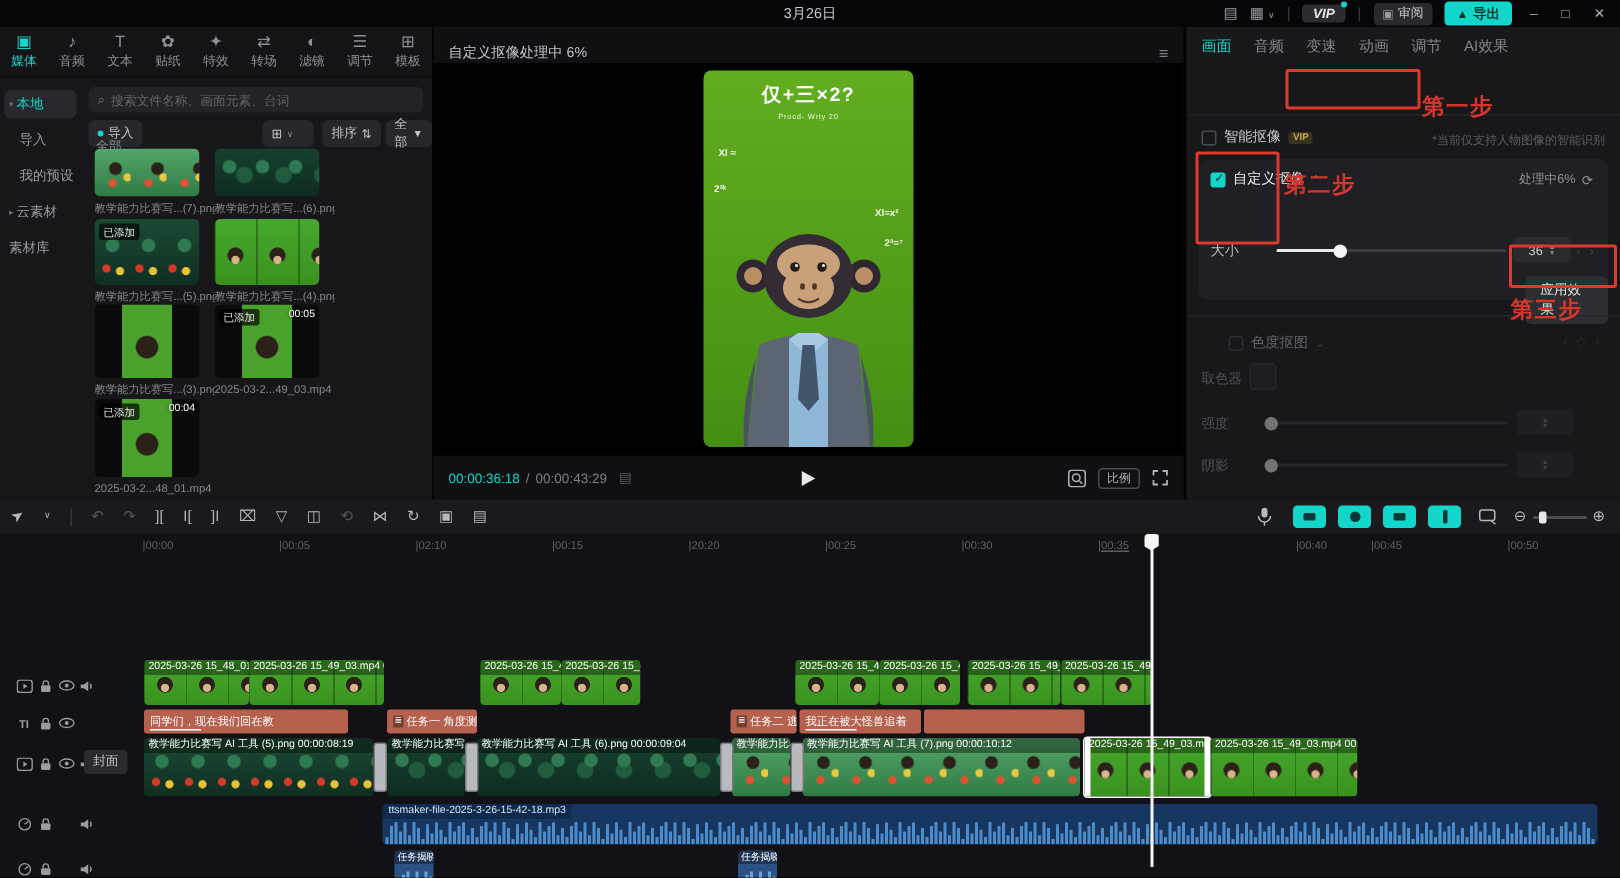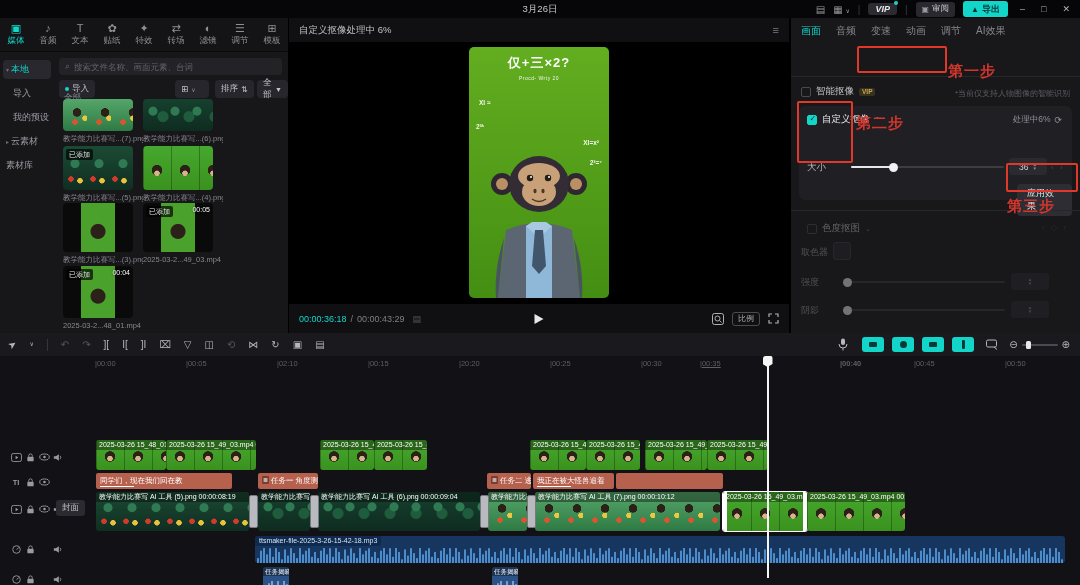--- a/index.html
+++ b/index.html
@@ -46,21 +46,21 @@
 .badge{position:absolute;left:3px;top:3px;background:rgba(0,0,0,.68);color:#e6e6e8;font-size:7px;padding:0.5px 3px;border-radius:2px}
 .dur{position:absolute;right:3px;top:3px;color:#fff;font-size:7px;text-shadow:0 0 2px #000}
 
 .st-street{background:radial-gradient(circle at 12px 72%,#e0512f 2.5px,rgba(0,0,0,0) 3px) 0 0/24px 100% repeat-x,radial-gradient(circle at 22px 60%,#ecc83e 2.5px,rgba(0,0,0,0) 3px) 0 0/24px 100% repeat-x,radial-gradient(circle at 14px 42%,#2b2118 4px,rgba(0,0,0,0) 4.5px) 0 0/28px 100% repeat-x,linear-gradient(#55a66a,#2f7a44)}
 .st-forest{background:radial-gradient(circle at 10px 38%,#2f7a52 4px,rgba(0,0,0,0) 5px) 0 0/22px 100% repeat-x,radial-gradient(circle at 20px 55%,#1f5c3d 5px,rgba(0,0,0,0) 6px) 0 0/26px 100% repeat-x,linear-gradient(#16402e,#0e2c20)}
 .st-forest_blocks{background:radial-gradient(circle at 8px 75%,#d23b2a 2.5px,rgba(0,0,0,0) 3px) 0 0/22px 100% repeat-x,radial-gradient(circle at 17px 79%,#e8c23a 2.5px,rgba(0,0,0,0) 3px) 0 0/22px 100% repeat-x,radial-gradient(circle at 12px 40%,#2f7a52 4px,rgba(0,0,0,0) 5px) 0 0/24px 100% repeat-x,linear-gradient(#1b4a34,#102e22)}
 .st-greenmonkey{background:radial-gradient(circle at 14px 62%,#d8b48a 2.5px,rgba(0,0,0,0) 3px) 0 0/28px 100% repeat-x,radial-gradient(circle at 14px 55%,#2b2118 5px,rgba(0,0,0,0) 5.5px) 0 0/28px 100% repeat-x,repeating-linear-gradient(90deg,rgba(0,0,0,.28) 0 1px,rgba(0,0,0,0) 1px 28px),linear-gradient(#46a82e,#3a921e)}
 .st-poster{background:radial-gradient(circle at 50% 58%,#2b2118 7px,rgba(0,0,0,0) 8px),linear-gradient(90deg,#0a0a0a 0 26%,#4aa12b 26% 74%,#0a0a0a 74%)}
 
 #preview{position:absolute;left:289px;top:18px;width:500px;height:315px;background:#101013}
-#pv-head{position:absolute;top:0;left:0;right:0;height:24px;display:flex;align-items:center;padding:0 10px;color:#c2c2c8;font-size:9.5px}
+#pv-head{position:absolute;top:0;left:0;right:0;height:24px;display:flex;align-items:flex-end;padding:0 10px;color:#c2c2c8;font-size:9.5px}
 #pv-stage{position:absolute;top:24px;left:0;right:0;bottom:30px;background:#000;display:flex;align-items:center;justify-content:center}
 #poster{position:relative;width:140px;height:251px;border-radius:5px;background:linear-gradient(#63ad20,#448f13);overflow:hidden}
 #poster .ptitle{position:absolute;top:7px;width:100%;text-align:center;color:#fff;font-size:13px;font-weight:bold;letter-spacing:1px}
 #poster .psub{position:absolute;top:28px;width:100%;text-align:center;color:#eef5e4;font-size:5px;letter-spacing:.5px}
 #poster .pf{position:absolute;color:rgba(255,255,255,.92);font-size:6.5px;font-weight:bold}
 #pv-ctrl{position:absolute;left:0;right:0;bottom:0;height:30px;background:#101013;border-top:1px solid #000;display:flex;align-items:center;padding:0 10px}
 .tc-cur{color:#12d6c9;font-size:9px}
 .tc-tot{color:#7e7e86;font-size:9px}
 .playbtn{position:absolute;left:50%;transform:translateX(-50%);width:0;height:0;border-left:9px solid #e8e8ea;border-top:5.5px solid transparent;border-bottom:5.5px solid transparent}
 .pv-right{margin-left:auto;display:flex;align-items:center;gap:8px;color:#b0b0b6}
@@ -354,21 +354,21 @@
           <i>▼</i>
         </span>
     </div>
     <span class="kf" style="position:absolute;left:252px;top:57px">‹ ›</span>
     <div class="applybtn" style="left:218px;top:78px">应用效果</div>
   </div>
 
   <div class="rp-div" style="top:192px"></div>
 
   <div id="rp-chroma">
-    <div style="position:absolute;left:8px;top:0;display:flex;align-items:center;gap:5px">
+    <div style="position:absolute;left:20px;top:0;display:flex;align-items:center;gap:5px">
       <span class="cb"></span>
       <span style="font-size:9.5px;color:#c5c5cb">色度抠图</span>
       <span style="color:#8a8a90;font-size:7px">⌄</span>
     </div>
     <span class="kf" style="position:absolute;right:4px;top:1px">‹ ◇ ›</span>
     <span style="position:absolute;left:2px;top:24px;font-size:9px;color:#9a9aa0">取色器</span>
     <div class="colorbox" style="left:34px;top:20px"></div>
     <span style="position:absolute;left:2px;top:54px;font-size:9px;color:#9a9aa0">强度</span>
     <div class="slider-track" style="left:46px;top:59px;width:160px">
         <div class="slider-knob" style="left:-2px"></div>
@@ -441,22 +441,22 @@
     </span>
   </div>
   <div id="tl-ruler">
       <span class="tick" style="left: 95px;">|00:00</span>
       <span class="tick" style="left: 186px;">|00:05</span>
       <span class="tick" style="left: 277px;">|02:10</span>
       <span class="tick" style="left: 368px;">|00:15</span>
       <span class="tick" style="left: 459px;">|20:20</span>
       <span class="tick" style="left: 550px;">|00:25</span>
       <span class="tick" style="left: 641px;">|00:30</span>
-      <span class="tick" style="left: 700px; text-decoration: underline;">|00:35</span>
-      <span class="tick" style="left: 840px; font-weight: bold;">|00:40</span>
+      <span class="tick" style="left: 732px; text-decoration: underline;">|00:35</span>
+      <span class="tick" style="left: 864px;">|00:40</span>
       <span class="tick" style="left: 914px;">|00:45</span>
       <span class="tick" style="left: 1005px;">|00:50</span>
     </div>
   <div id="tl-tracks">
     <div id="tl-headers">
         <span class="th-ic" style="left: 10px; top: 81px;">
           <svg width="11" height="9" viewBox="0 0 12 10">
             <rect x="0.5" y="0.5" width="11" height="9" rx="2" fill="none" stroke="#9a9aa0"></rect>
             <path d="M5 3l3 2-3 2z" fill="#9a9aa0"></path>
           </svg>

